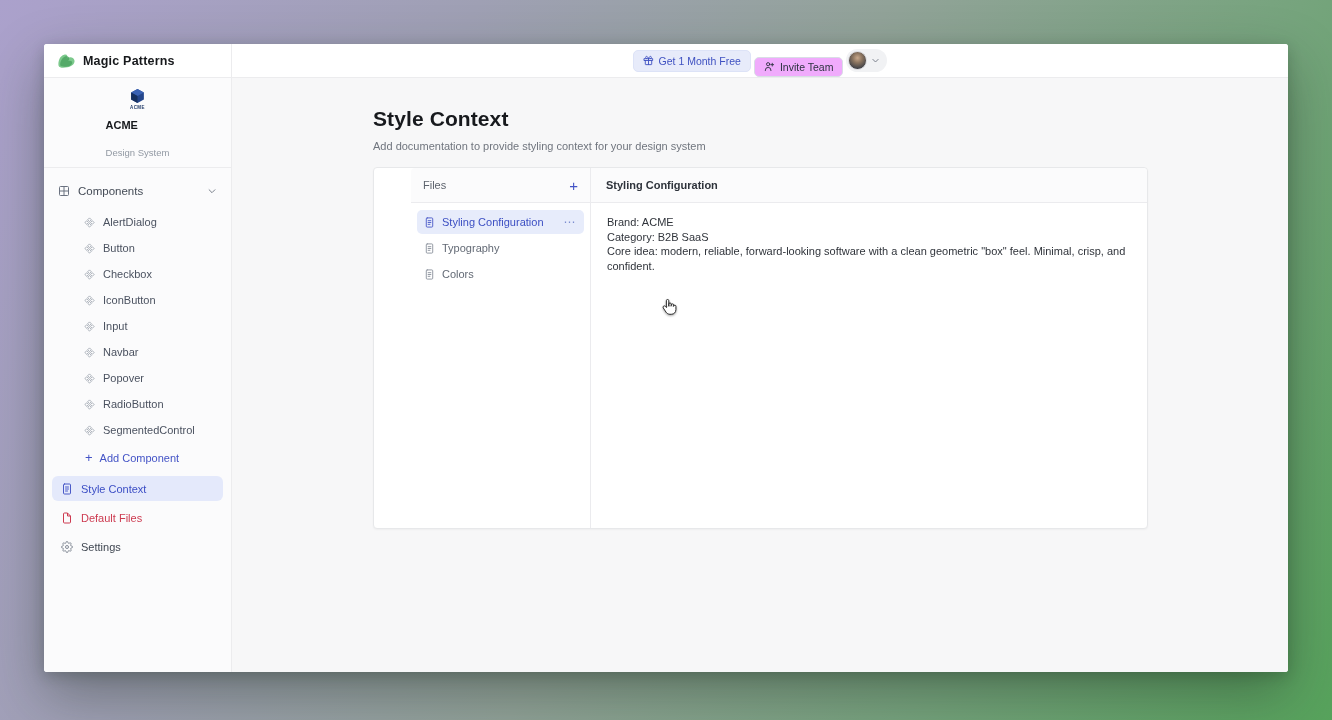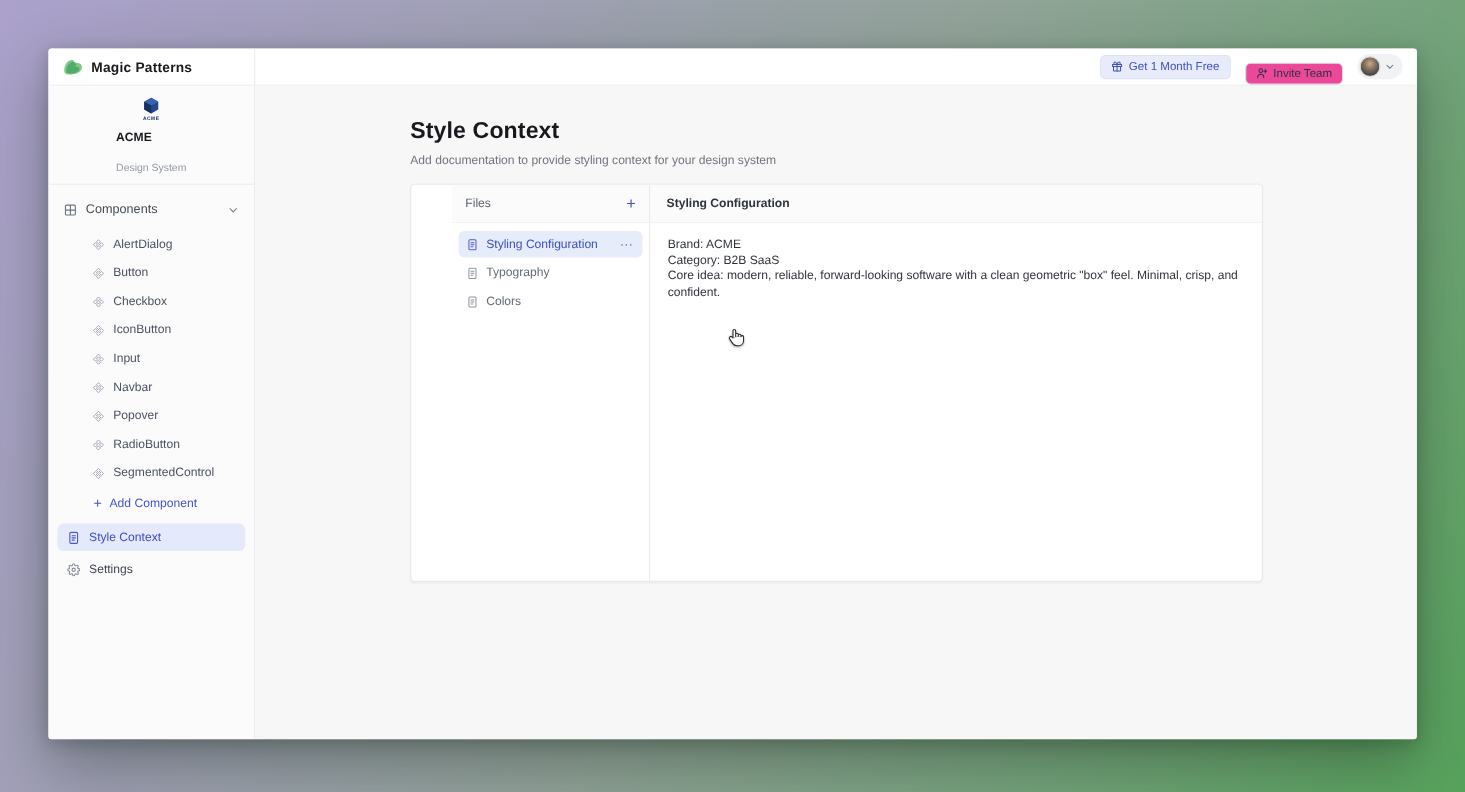--- a/index.html
+++ b/index.html
@@ -12,24 +12,24 @@
   .window {
     position:absolute; left:44px; top:44px; width:1244px; height:628px;
     background:#ffffff; border-radius:3px; overflow:hidden;
     box-shadow: 0 22px 55px rgba(25,40,28,.38), 0 4px 14px rgba(25,40,28,.22);
     display:flex; flex-direction:column;
   }
   
   .topbar { height:34px; min-height:34px; display:flex; background:#fff; border-bottom:1px solid #ececee; }
   .brand { width:188px; min-width:188px; display:flex; align-items:center; gap:7px; padding-left:13px; border-right:1px solid #ececee; }
   .brand-name { font-size:12.5px; font-weight:700; color:#17191c; letter-spacing:.2px; }
-  .topbar-actions { flex:1; display:flex; align-items:center; justify-content:flex-end; gap:13px; padding-right:13px; }
+  .topbar-actions { flex:1; display:flex; align-items:center; justify-content:center; gap:3px; }
   .btn { display:flex; align-items:center; gap:5px; font-size:10.5px; border-radius:5px; cursor:pointer; white-space:nowrap; }
   .btn-gift { background:#e7ebfa; color:#3f51c1; font-weight:500; padding:4px 9px; border:1px solid #dde3f7; }
-  .btn-invite { background:#ec4899; border:1px solid #d9dde5; color:#2c3340; padding:3px 9px;margin-top:12px; }
+  .btn-invite { background:#f0abfc; border:1px solid #d9dde5; color:#2c3340; padding:3px 9px;margin-top:12px; }
   .avatar-wrap { display:flex; align-items:center; gap:4px; background:#f1f2f4; border-radius:999px; padding:2px 7px 2px 2px; cursor:pointer; }
   .avatar { width:19px; height:19px; border-radius:50%; background: radial-gradient(circle at 50% 35%, #c9a98c 0%, #8c7560 34%, #3d3f46 78%); border:1px solid #d9d9dc; }
   .chev { display:flex; color:#7a818c; }
   
   .app-body { flex:1; display:flex; min-height:0; }
   .sidebar { width:188px; min-width:188px; background:#fbfbfc; border-right:1px solid #ececee; font-size:11px; color:#3f4651; }
   .workspace { display:flex; align-items:center; gap:9px; padding:10px 14px 9px; border-bottom:1px solid #ececee;flex-direction:column; }
   .ws-logo { width:26px; display:flex; flex-direction:column; align-items:center; gap:1px; }
   .ws-logo-text { font-size:4.5px; font-weight:800; color:#1d3766; letter-spacing:.4px; }
   .ws-name { font-size:11px; font-weight:700; color:#16181c; }
@@ -263,20 +263,29 @@
         <div class="nav-item selected">
           <span class="icon">
             <svg width="12" height="12" viewBox="0 0 24 24" fill="none" stroke="currentColor" stroke-width="2" stroke-linecap="round">
                 <path d="M7 2h10a2 2 0 0 1 2 2v16a2 2 0 0 1-2 2H7a2 2 0 0 1-2-2V4a2 2 0 0 1 2-2z"></path>
                 <line x1="9" y1="8" x2="15" y2="8"></line>
                 <line x1="9" y1="12" x2="15" y2="12"></line>
                 <line x1="9" y1="16" x2="13" y2="16"></line>
               </svg>
           </span>
           <span>Style Context</span>
+        </div>
+        <div class="nav-item danger">
+          <span class="icon">
+            <svg width="12" height="12" viewBox="0 0 24 24" fill="none" stroke="currentColor" stroke-width="2" stroke-linejoin="round">
+                <path d="M13 2H7a2 2 0 0 0-2 2v16a2 2 0 0 0 2 2h10a2 2 0 0 0 2-2V8z"></path>
+                <path d="M13 2v6h6"></path>
+              </svg>
+          </span>
+          <span>Default Files</span>
         </div>
         <div class="nav-item">
           <span class="icon">
             <svg width="12" height="12" viewBox="0 0 24 24" fill="none" stroke="currentColor" stroke-width="2">
                 <circle cx="12" cy="12" r="3"></circle>
                 <path d="M19.4 15a1.65 1.65 0 0 0 .33 1.82l.06.06a2 2 0 1 1-2.83 2.83l-.06-.06a1.65 1.65 0 0 0-1.82-.33 1.65 1.65 0 0 0-1 1.51V21a2 2 0 1 1-4 0v-.09a1.65 1.65 0 0 0-1-1.51 1.65 1.65 0 0 0-1.82.33l-.06.06a2 2 0 1 1-2.83-2.83l.06-.06a1.65 1.65 0 0 0 .33-1.82 1.65 1.65 0 0 0-1.51-1H3a2 2 0 1 1 0-4h.09a1.65 1.65 0 0 0 1.51-1 1.65 1.65 0 0 0-.33-1.82l-.06-.06a2 2 0 1 1 2.83-2.83l.06.06a1.65 1.65 0 0 0 1.82.33h.01a1.65 1.65 0 0 0 1-1.51V3a2 2 0 1 1 4 0v.09a1.65 1.65 0 0 0 1 1.51 1.65 1.65 0 0 0 1.82-.33l.06-.06a2 2 0 1 1 2.83 2.83l-.06.06a1.65 1.65 0 0 0-.33 1.82v.01a1.65 1.65 0 0 0 1.51 1H21a2 2 0 1 1 0 4h-.09a1.65 1.65 0 0 0-1.51 1z"></path>
               </svg>
           </span>
           <span>Settings</span>
         </div>

